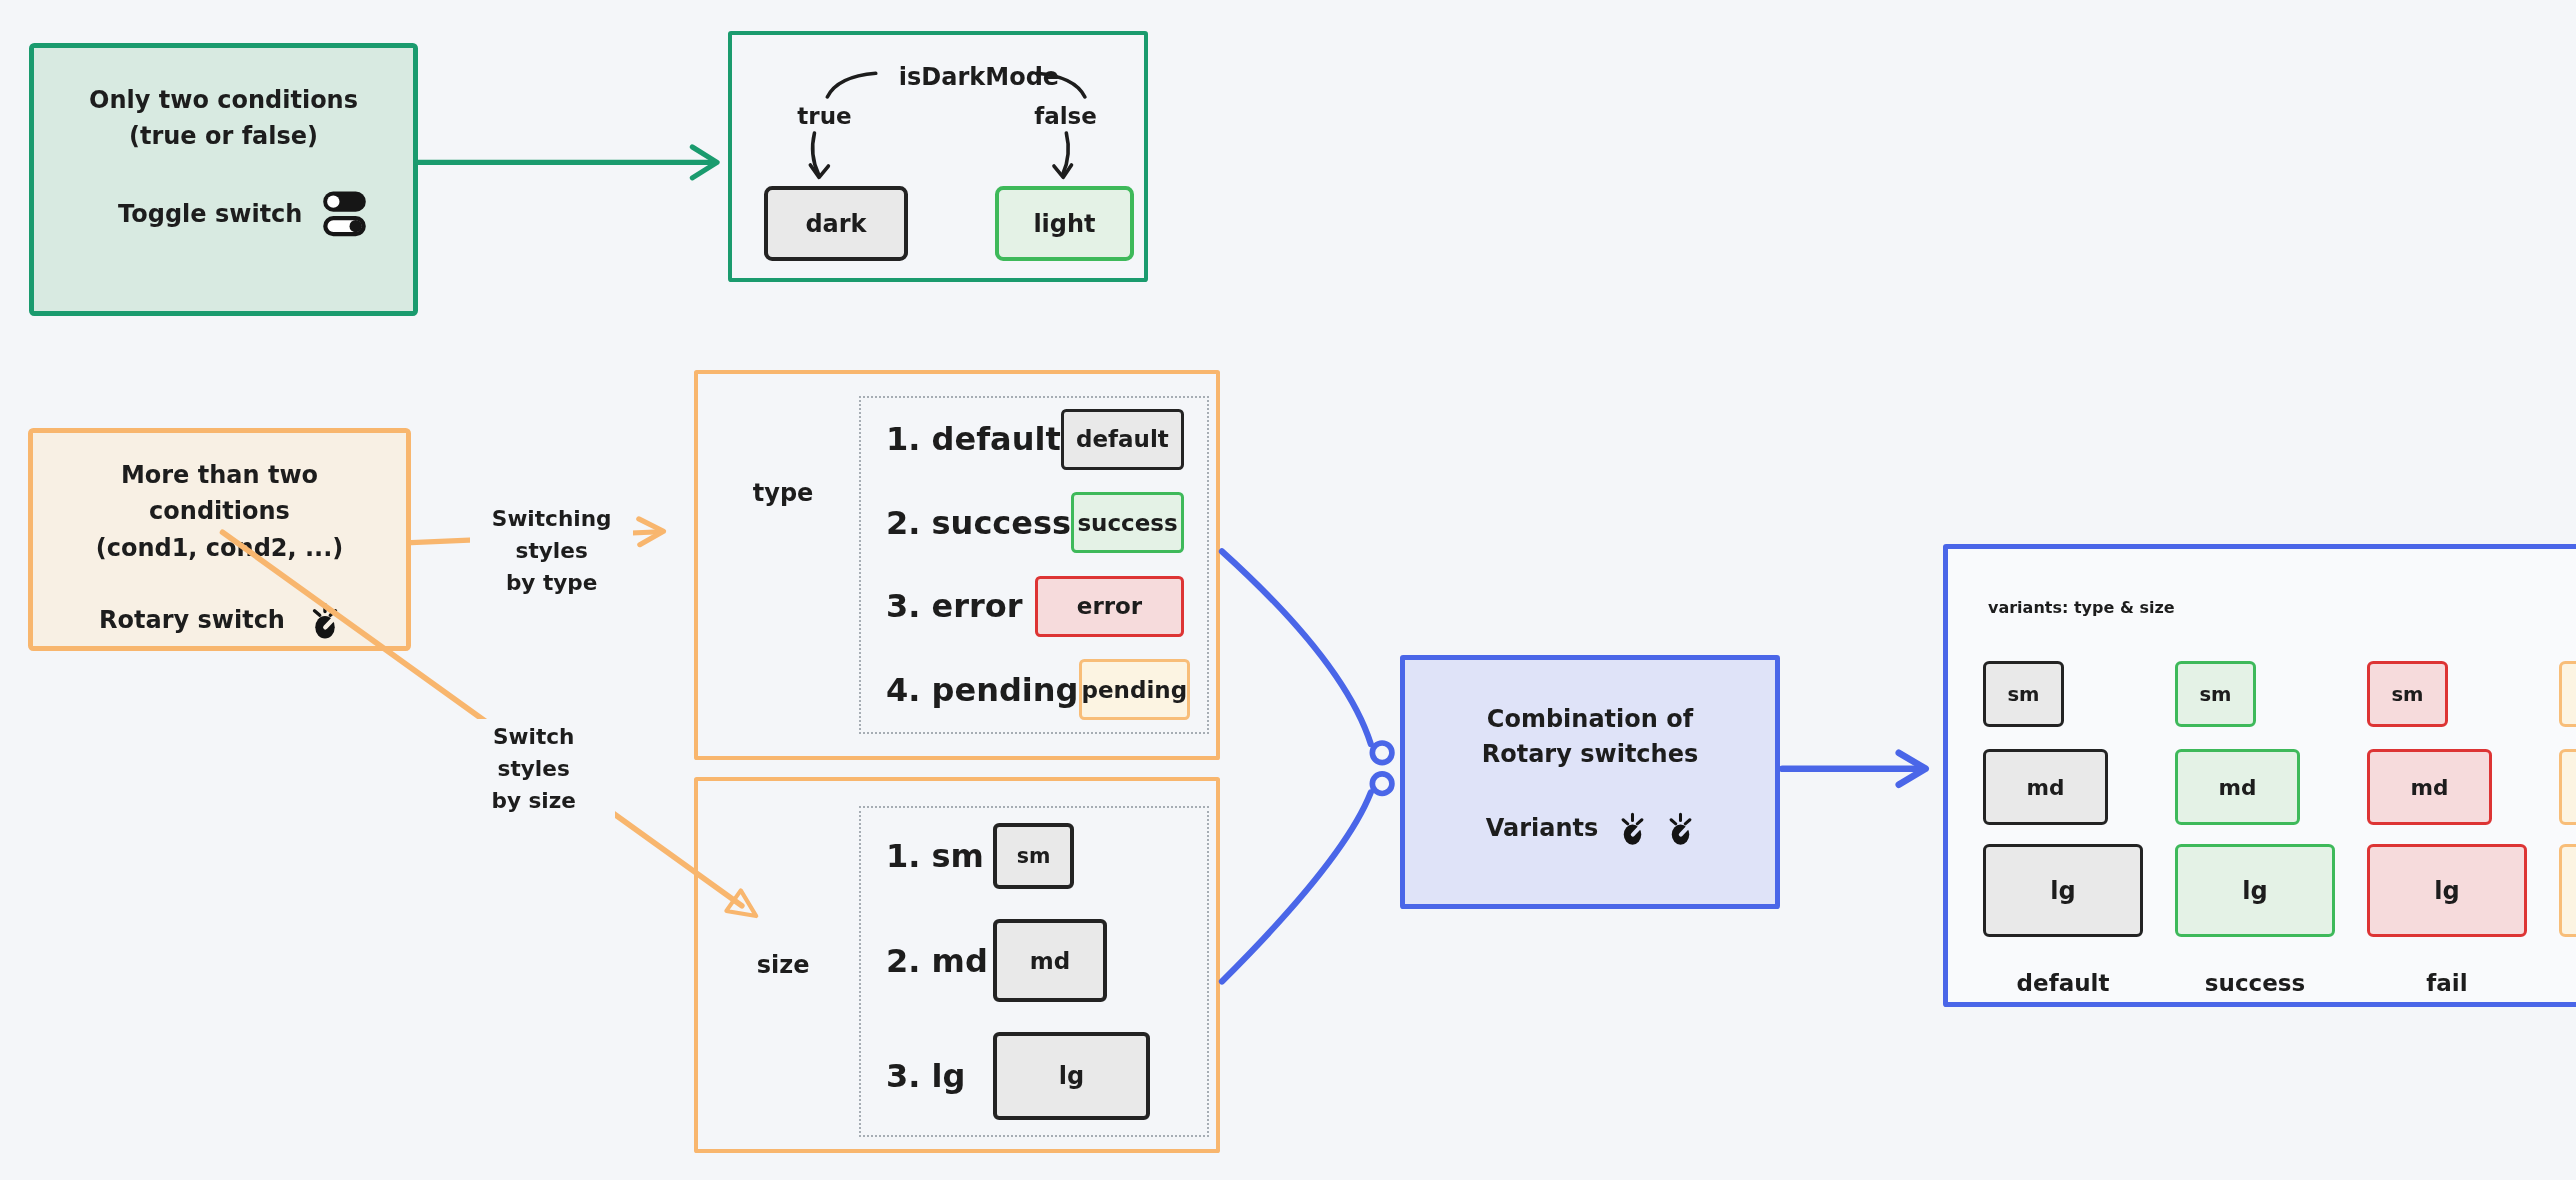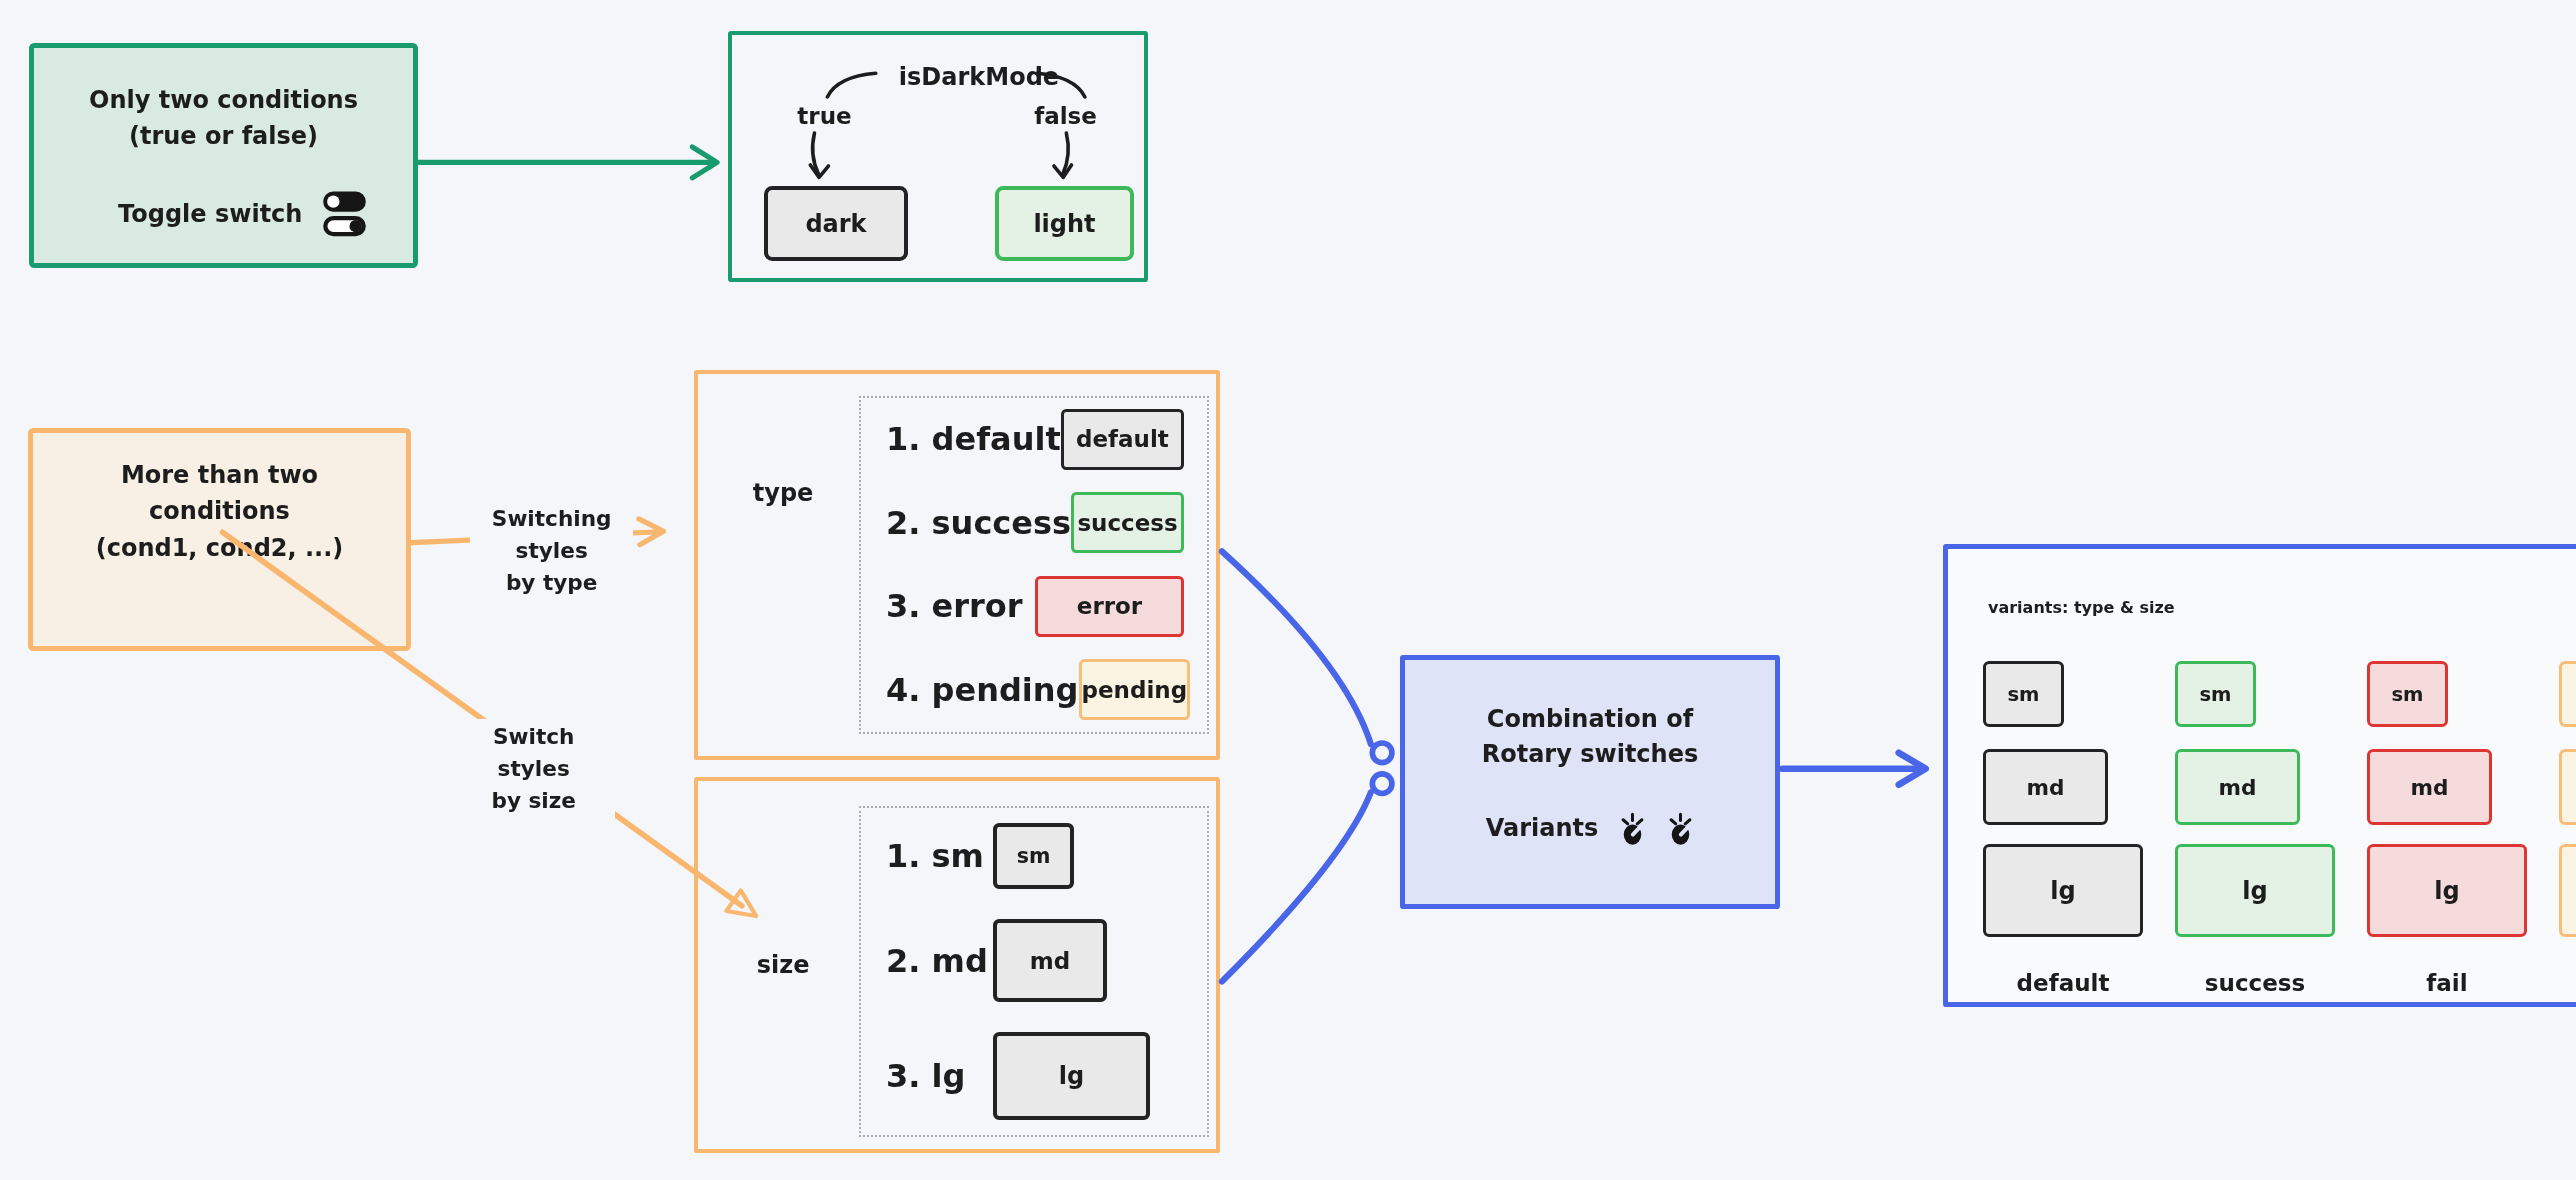--- a/index.html
+++ b/index.html
@@ -61,21 +61,21 @@
     <path d="M3686,1461 L3738,1492 L3686,1523" stroke="#4a66e8" stroke-width="13" fill="none" stroke-linecap="round" stroke-linejoin="round"></path>
 
     <path d="M1700,142 Q1626,148 1606,188" stroke="#1d1d1d" stroke-width="7" fill="none" stroke-linecap="round"></path>
     <path d="M2012,142 Q2086,148 2106,188" stroke="#1d1d1d" stroke-width="7" fill="none" stroke-linecap="round"></path>
     <path d="M1581,258 Q1571,300 1589,338" stroke="#1d1d1d" stroke-width="7" fill="none" stroke-linecap="round"></path>
     <path d="M1573,320 L1590,344 L1608,322" stroke="#1d1d1d" stroke-width="7" fill="none" stroke-linecap="round" stroke-linejoin="round"></path>
     <path d="M2070,258 Q2080,300 2063,338" stroke="#1d1d1d" stroke-width="7" fill="none" stroke-linecap="round"></path>
     <path d="M2046,322 L2064,344 L2080,320" stroke="#1d1d1d" stroke-width="7" fill="none" stroke-linecap="round" stroke-linejoin="round"></path>
   </svg>
 
-  <section class="box" style="left:29px;top:43px;width:389px;height:225px;border:5.2px solid #1a9b6e;background:#d8eae1;">
+  <section class="box" style="left:29px;top:43px;width:389px;height:273px;border:5.2px solid #1a9b6e;background:#d8eae1;">
     <div class="t" style="top:37px">Only two conditions</div>
     <div class="t" style="top:73px">(true or false)</div>
     <div class="t" style="top:138px;display:flex;align-items:center;justify-content:center;gap:17.5px;height:57px;line-height:57px;padding-left:20px;">
       <span>Toggle switch</span>
       <span class="iconwrap">
         <svg width="49" height="52" viewBox="0 0 46 48">
           <rect x="3" y="2" width="40" height="19" rx="9.5" fill="#161616"></rect>
           <circle cx="12.5" cy="11.5" r="5.8" fill="#ffffff"></circle>
           <rect x="5" y="27" width="36" height="15" rx="7.5" fill="#ffffff" stroke="#161616" stroke-width="4"></rect>
           <circle cx="33.5" cy="34.5" r="5.8" fill="#161616"></circle>
@@ -94,20 +94,30 @@
     </div>
     <div class="btn" style="left:263px;top:151px;width:139px;height:75px;border:4.6px solid #3eb95a;background:#e4f2e6;">
       <span>light</span>
     </div>
   </section>
 
   <section class="box" style="left:28px;top:428px;width:383px;height:223px;border:5.2px solid #f8b66e;background:#f8f0e4;">
     <div class="t" style="top:27px">More than two</div>
     <div class="t" style="top:63px">conditions</div>
     <div class="t" style="top:100px">(cond1, cond2, ...)</div>
+    <div class="t" style="top:159px;display:flex;align-items:center;justify-content:center;gap:25px;height:57px;line-height:57px;">
+      <span>Rotary switch</span>
+      <span class="iconwrap">
+        <svg width="30" height="39" viewBox="0 0 40 52">
+          <path d="M6,13 L13,19 M20,5 L20,14 M34,13 L27,19" stroke="#141414" stroke-width="4.5" stroke-linecap="round" fill="none"></path>
+          <ellipse cx="20" cy="35" rx="13" ry="15" fill="#141414"></ellipse>
+          <line x1="20.5" y1="35" x2="31" y2="24" stroke="#f8f0e4" stroke-width="6" stroke-linecap="round"></line>
+        </svg>
+      </span>
+    </div>
   </section>
 
   <div class="lbl" style="left:470px;top:501px;width:149px;">
     <div>Switching</div>
     <div>styles</div>
     <div>by type</div>
   </div>
 
   <div class="lbl" style="left:452px;top:719px;width:149px;">
     <div>Switch</div>

